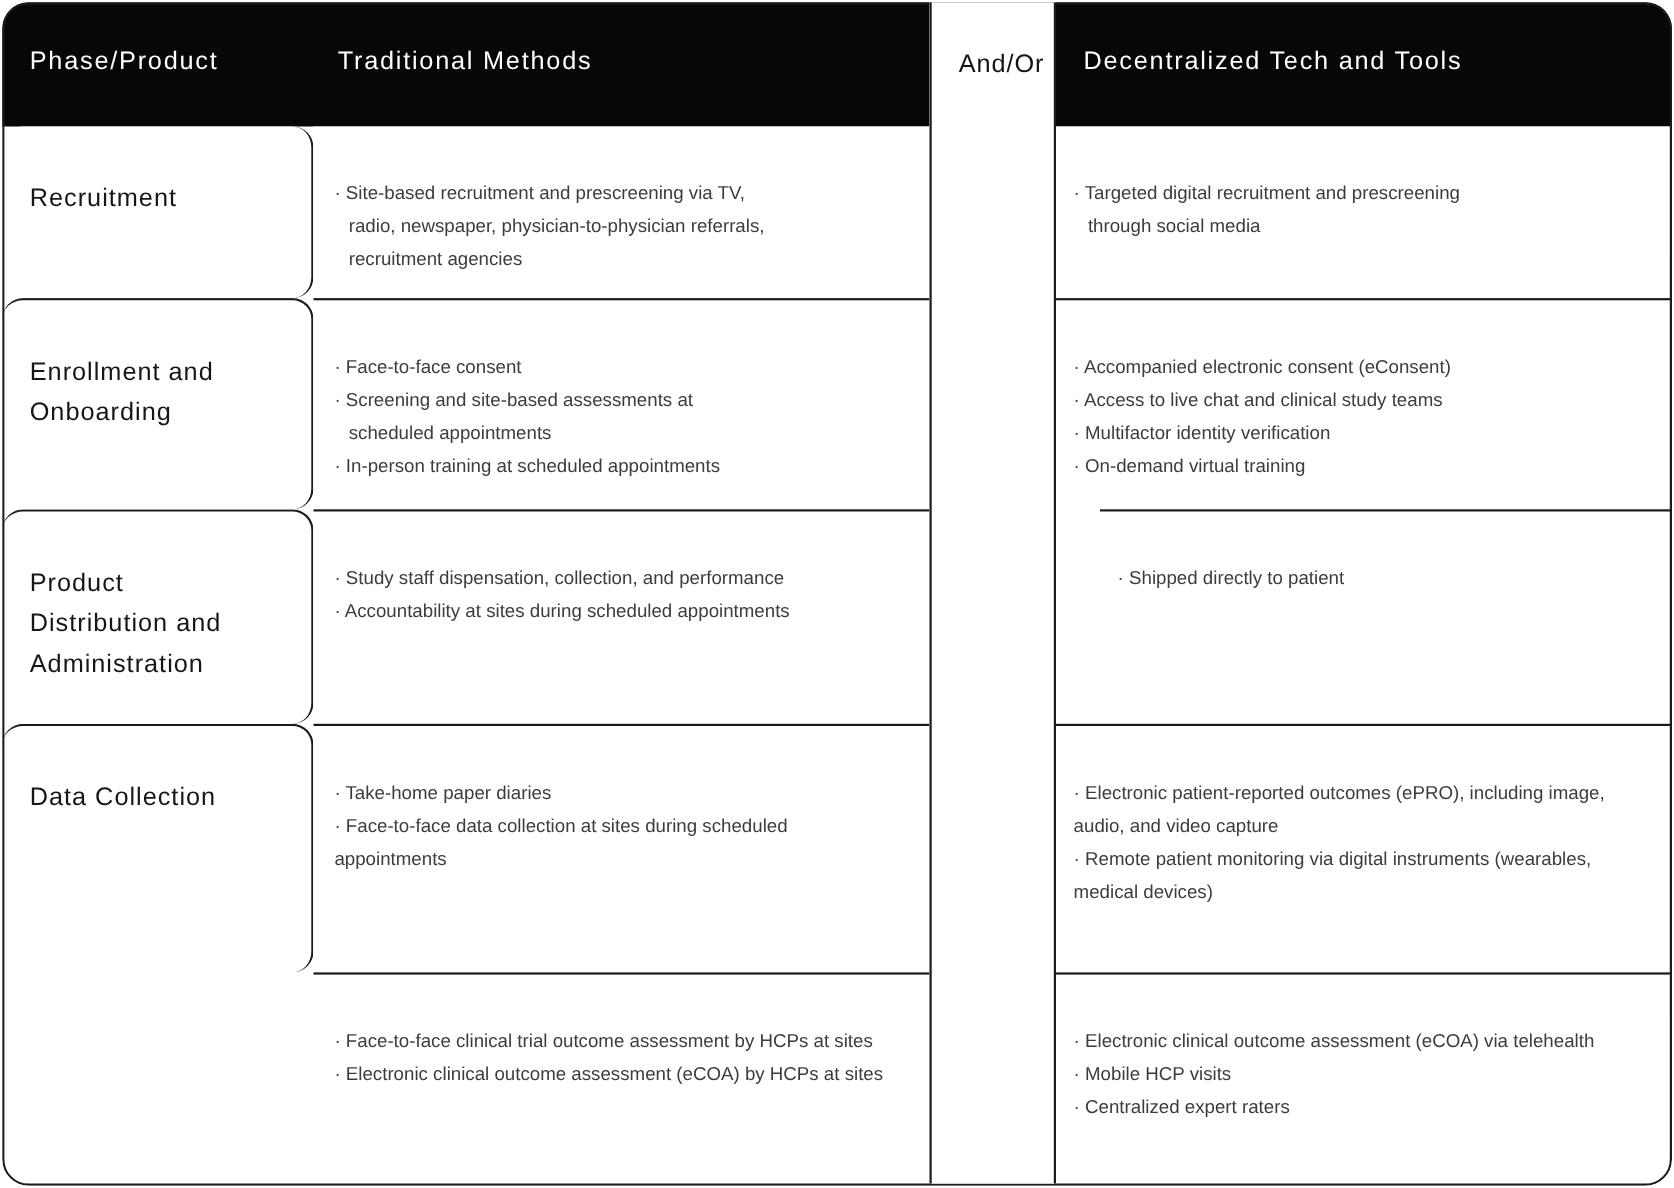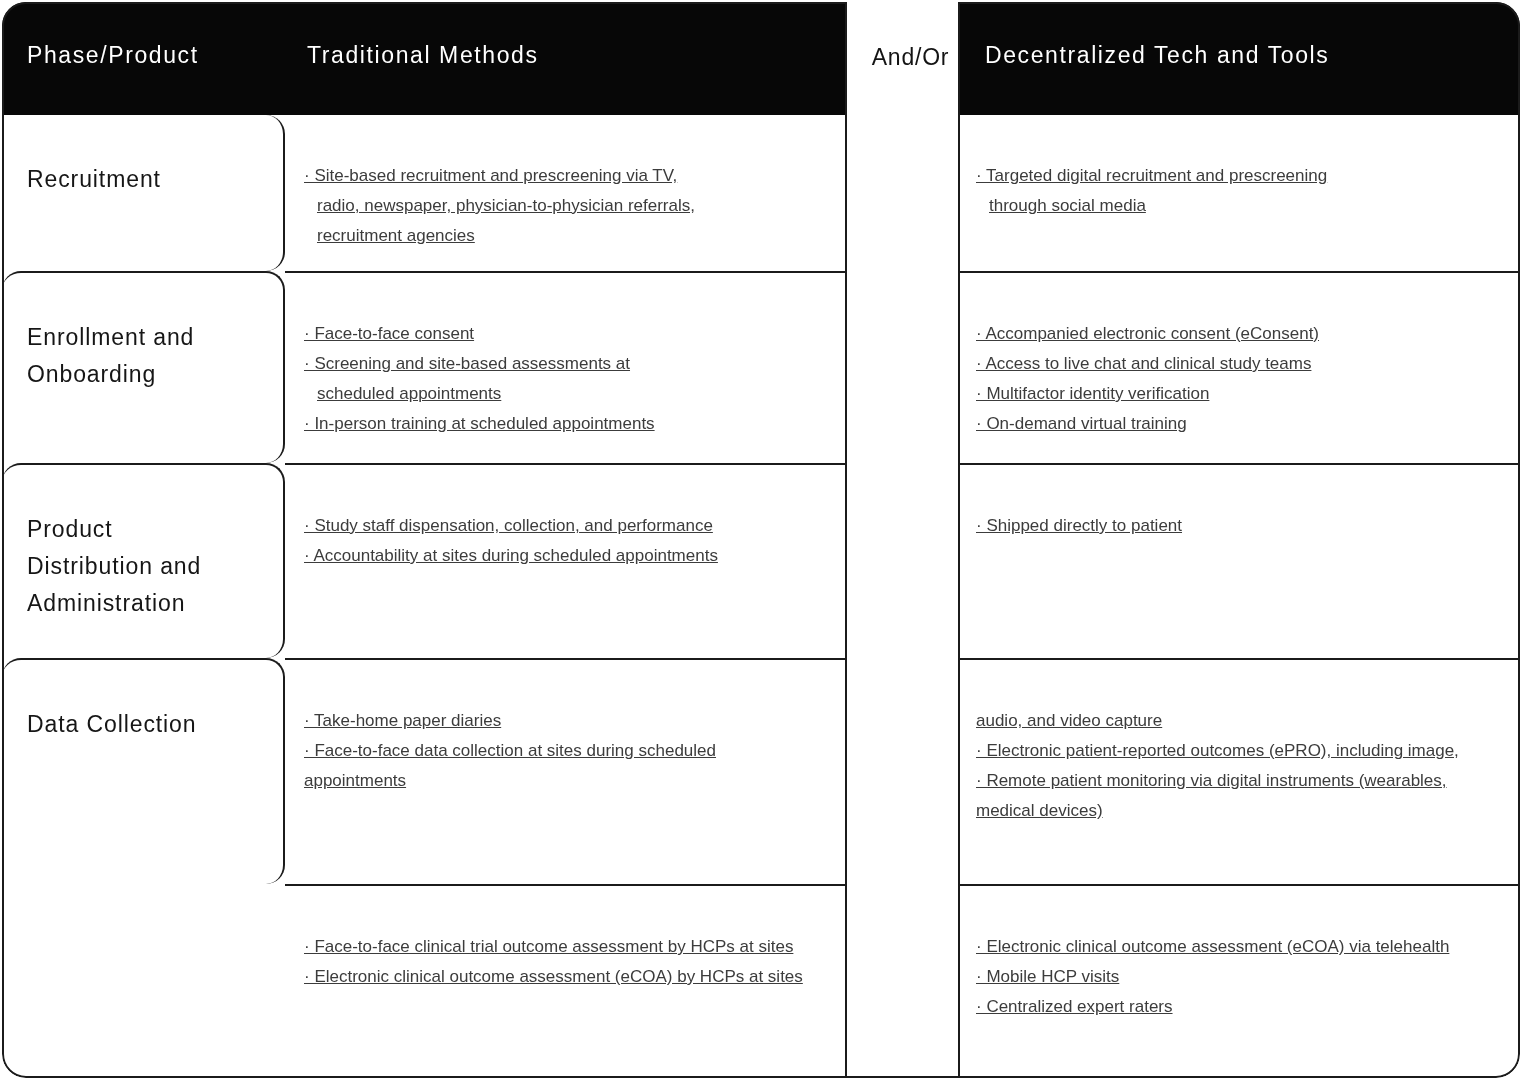--- a/index.html
+++ b/index.html
@@ -88,21 +88,21 @@
     letter-spacing:0.9px;
     color:var(--phase-text);
     border-radius:19px;
   }
   .trad-cell{ padding-left:19px; padding-right:8px; }
   .dec-cell{ padding-left:16px; padding-right:6px; }
   .trad-cell,.dec-cell{
     font-size:17px; line-height:30px;
     color:var(--body-text);
   }
-  .line{ white-space:nowrap;text-decoration:underline; }
+  .line{ white-space:nowrap; }
   .line.indent{ padding-left:13px; }
 </style>
 </head>
 <body>
 
 <div class="outer">
   <div class="grid">
     <div class="h-left">
       <div class="h-cell1">
         <span class="h-text">Phase/Product</span>
@@ -145,34 +145,34 @@
       </div>
       <div class="cell phase-cell rowline" style="grid-area: 4 / 1;">
         <div>Product</div>
         <div>Distribution and</div>
         <div>Administration</div>
       </div>
       <div class="cell trad-cell rowline" style="grid-area: 4 / 2;">
         <div class="line">· Study staff dispensation, collection, and performance</div>
         <div class="line">· Accountability at sites during scheduled appointments</div>
       </div>
-      <div class="cell dec-cell rowline" style="grid-area: 4 / 4;">
+      <div class="cell dec-cell rowline" style="grid-area: 4 / 4; margin-left: 40px;">
         <div class="line">· Shipped directly to patient</div>
       </div>
       <div class="cell phase-cell rowline" style="grid-area: 5 / 1;">
         <div>Data Collection</div>
       </div>
       <div class="cell trad-cell rowline" style="grid-area: 5 / 2;">
         <div class="line">· Take-home paper diaries</div>
         <div class="line">· Face-to-face data collection at sites during scheduled</div>
         <div class="line">appointments</div>
       </div>
       <div class="cell dec-cell rowline" style="grid-area: 5 / 4;">
+        <div class="line">· Electronic patient-reported outcomes (ePRO), including image,</div>
         <div class="line">audio, and video capture</div>
-        <div class="line">· Electronic patient-reported outcomes (ePRO), including image,</div>
         <div class="line">· Remote patient monitoring via digital instruments (wearables,</div>
         <div class="line">medical devices)</div>
       </div>
       <div class="cell trad-cell rowline" style="grid-area: 6 / 2;">
         <div class="line">· Face-to-face clinical trial outcome assessment by HCPs at sites</div>
         <div class="line">· Electronic clinical outcome assessment (eCOA) by HCPs at sites</div>
       </div>
       <div class="cell dec-cell rowline" style="grid-area: 6 / 4;">
         <div class="line">· Electronic clinical outcome assessment (eCOA) via telehealth</div>
         <div class="line">· Mobile HCP visits</div>

